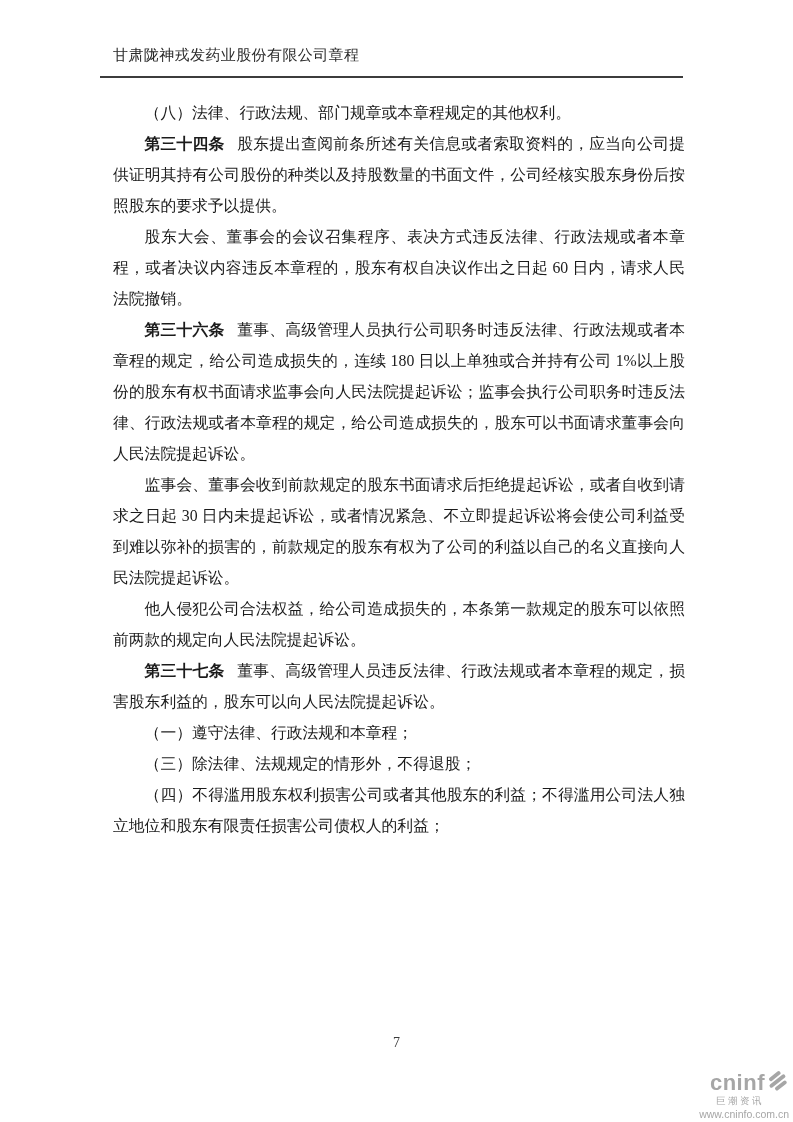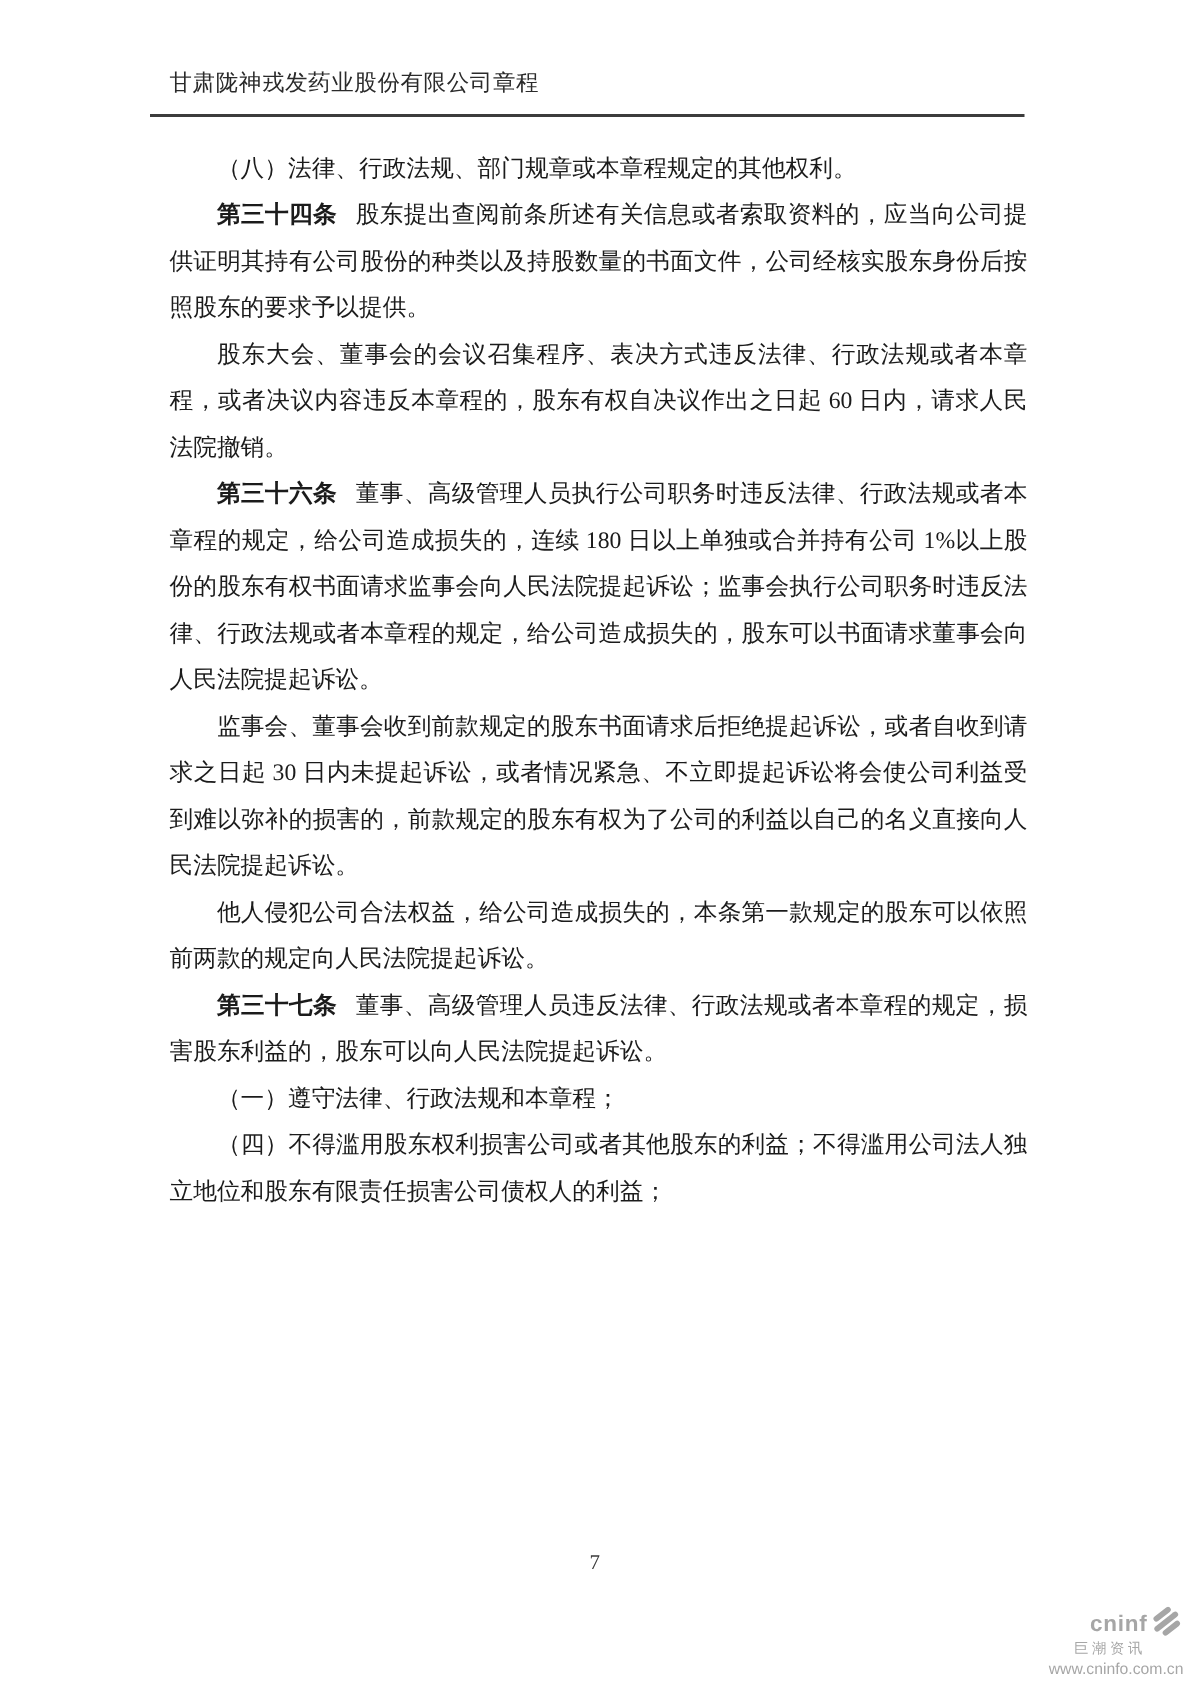--- a/index.html
+++ b/index.html
@@ -47,21 +47,21 @@
     position: absolute;
     right: 4px; top: 1071px;
     color: #a6a6a6;
     text-align: right;
   }
   .logo-row1 {
     display: flex; align-items: center; justify-content: flex-end;
     gap: 2px;
     font-family: "Liberation Sans", "DejaVu Sans", sans-serif;
     font-weight: bold;
-    font-size: 15px;
+    font-size: 22px;
     line-height: 1;
     letter-spacing: 0.5px;
   }
   .logo-caption {
     font-size: 9.5px;
     letter-spacing: 2.5px;
     line-height: 13px;
     padding-right: 25px;
   }
   .logo-url {
@@ -81,20 +81,21 @@
 
   <div class="content">
     <p class="para"><b class="art"></b><span>（八）法律、行政法规、部门规章或本章程规定的其他权利。</span></p>
     <p class="para"><b class="art">第三十四条</b><span>股东提出查阅前条所述有关信息或者索取资料的，应当向公司提供证明其持有公司股份的种类以及持股数量的书面文件，公司经核实股东身份后按照股东的要求予以提供。</span></p>
     <p class="para"><b class="art"></b><span>股东大会、董事会的会议召集程序、表决方式违反法律、行政法规或者本章程，或者决议内容违反本章程的，股东有权自决议作出之日起 60 日内，请求人民法院撤销。</span></p>
     <p class="para"><b class="art">第三十六条</b><span>董事、高级管理人员执行公司职务时违反法律、行政法规或者本章程的规定，给公司造成损失的，连续 180 日以上单独或合并持有公司 1%以上股份的股东有权书面请求监事会向人民法院提起诉讼；监事会执行公司职务时违反法律、行政法规或者本章程的规定，给公司造成损失的，股东可以书面请求董事会向人民法院提起诉讼。</span></p>
     <p class="para"><b class="art"></b><span>监事会、董事会收到前款规定的股东书面请求后拒绝提起诉讼，或者自收到请求之日起 30 日内未提起诉讼，或者情况紧急、不立即提起诉讼将会使公司利益受到难以弥补的损害的，前款规定的股东有权为了公司的利益以自己的名义直接向人民法院提起诉讼。</span></p>
     <p class="para"><b class="art"></b><span>他人侵犯公司合法权益，给公司造成损失的，本条第一款规定的股东可以依照前两款的规定向人民法院提起诉讼。</span></p>
     <p class="para"><b class="art">第三十七条</b><span>董事、高级管理人员违反法律、行政法规或者本章程的规定，损害股东利益的，股东可以向人民法院提起诉讼。</span></p>
     <p class="para"><b class="art"></b><span>（一）遵守法律、行政法规和本章程；</span></p>
+    <p class="para"><b class="art"></b><span>（三）除法律、法规规定的情形外，不得退股；</span></p>
     <p class="para"><b class="art"></b><span>（四）不得滥用股东权利损害公司或者其他股东的利益；不得滥用公司法人独立地位和股东有限责任损害公司债权人的利益；</span></p>
   </div>
 
   <div class="pageno">7</div>
 
   <div class="logo">
     <div class="logo-row1">
       <span>cninf</span>
       <span>
         <svg width="22" height="20" viewBox="0 0 24 22" aria-hidden="true">

